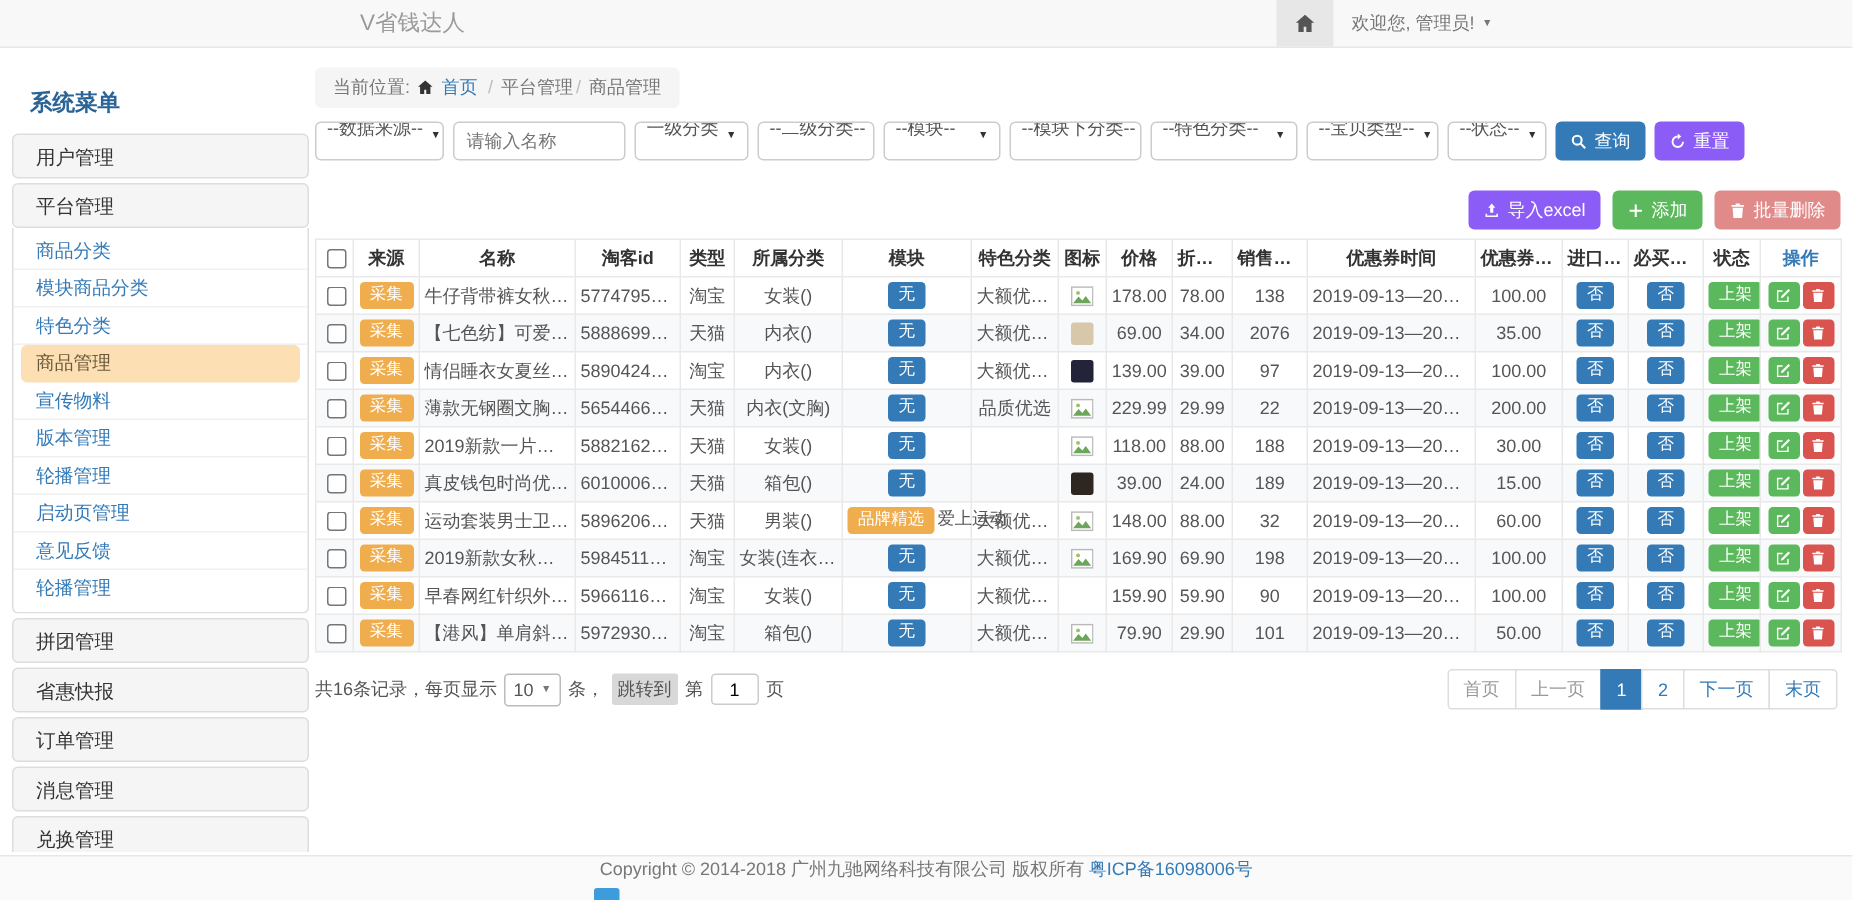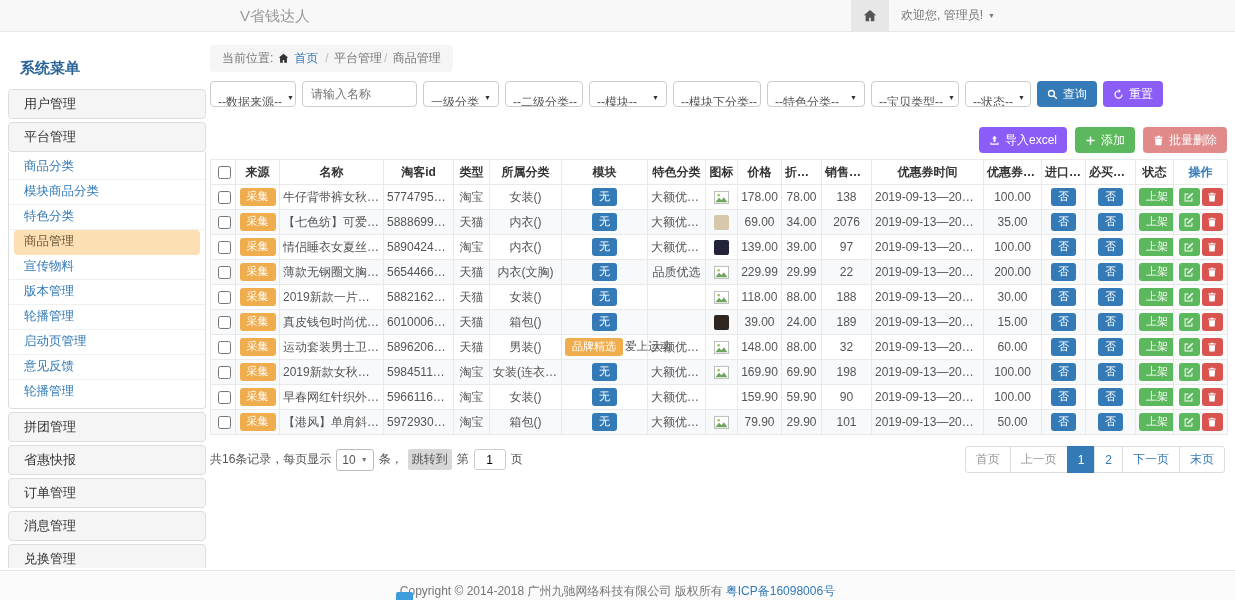--- a/index.html
+++ b/index.html
@@ -11,41 +11,41 @@
   }
   
   .topbar { position:absolute; top:0; left:0; right:0; height:32px;
     background:#f8f8f8; border-bottom:1px solid #e7e7e7; }
   .brand { position:absolute; left:240px; top:0; line-height:31px; font-size:15px; color:#9a9a9a; }
   .topbar-right { position:absolute; right:228px; top:0; height:31px; display:flex; align-items:stretch; }
   .home-btn { width:38px; background:#e7e7e7; display:flex; align-items:center; justify-content:center; cursor:pointer; }
   .welcome { display:flex; align-items:center; gap:5px; padding:0 12px; color:#777; cursor:pointer; }
   .caret { font-size:7px; color:#777; }
   
-  .sidebar { position:absolute; left:8px; top:53px; width:198px; height:515px; overflow:hidden;font-family:Liberation Mono, monospace; }
+  .sidebar { position:absolute; left:8px; top:53px; width:198px; height:515px; overflow:hidden; }
   .side-title { font-size:15px; font-weight:bold; color:#2a6496; padding:6px 0 11px 12px; }
   .side-header { height:30px; line-height:29px; background:#f5f5f5; border:1px solid #ddd;
     border-radius:4px; padding-left:15px; color:#333; margin-bottom:3px; cursor:pointer; font-size:13px; }
   .side-submenu { background:#fff; border:1px solid #ddd; border-top:none;
     border-radius:0 0 4px 4px; margin:-3px 0 3px; padding:3px 0; }
   .side-subitem { height:25px; line-height:25px; padding-left:15px; color:#337ab7;
     border-bottom:1px solid #f0f0f0; cursor:pointer; font-size:12.5px;
     white-space:nowrap; overflow:hidden; }
   .side-subitem:last-child { border-bottom:none; }
   .side-subitem.active { background:#fcdfb2; border-radius:4px; margin:0 5px;
     padding-left:10px; color:#6a5a3a; border-bottom:none; }
   
   .main { position:absolute; left:210px; top:45px; width:1017px; }
   .breadcrumb { display:inline-flex; align-items:center; gap:5px; background:#f5f5f5;
     border-radius:4px; padding:5px 12px; color:#777; margin-bottom:9px; }
   .crumb-home { color:#337ab7; cursor:pointer; }
   .crumb-sep { color:#bbb; padding:0 2px; }
   .filter-row { display:flex; gap:6px; align-items:center; }
   .fselect { height:16px; border:1px solid #ccc; border-radius:4px; background:#fff;
-    display:flex; align-items:flex-start; justify-content:space-between; padding:12px 7px;
+    display:flex; align-items:flex-end; justify-content:space-between; padding:12px 7px;
     color:#555; cursor:pointer; white-space:nowrap; overflow:hidden; flex:none; }
   .fselect .caret { color:#333; margin-left:5px; }
   .finput { height:26px; border:1px solid #ccc; border-radius:4px; padding:0 8px;
     color:#555; font-size:12px; flex:none; font-family:inherit; }
   .fc-0{width:86px}.fc-1{width:115px}.fc-2{width:76px}.fc-3{width:78px}.fc-4{width:78px}
   .fc-5{width:88px}.fc-6{width:98px}.fc-7{width:88px}.fc-8{width:66px}
   .btn { height:26px; border:none; border-radius:4px; color:#fff; display:inline-flex;
     align-items:center; gap:5px; padding:0 10px; font-size:12px; cursor:pointer;
     font-family:inherit; white-space:nowrap; }
   .btn-primary{background:#337ab7}.btn-info{background:#8b5cf6}
@@ -77,21 +77,21 @@
     text-align:center; font-size:12px; font-family:inherit; }
   .pager { display:flex; margin-right:2px; }
   .pg-btn { border:1px solid #ddd; background:#fff; color:#337ab7; padding:4px 10px;
     margin-left:-1px; cursor:pointer; font-size:12px; font-family:inherit; }
   .pg-btn:first-child { border-radius:3px 0 0 3px; margin-left:0; }
   .pg-btn:last-child { border-radius:0 3px 3px 0; }
   .pg-btn.active { background:#337ab7; border-color:#337ab7; color:#fff; }
   .pg-btn.muted { color:#999; }
   
   .footer { position:absolute; bottom:0; left:0; right:0; height:30px; background:#fafafa;
-    border-top:1px solid #e7e7e7; display:flex; align-items:flex-end; justify-content:center;
+    border-top:1px solid #e7e7e7; display:flex; align-items:flex-start; justify-content:center;
     gap:3px; color:#777; }
   .footer a { color:#337ab7; text-decoration:none; cursor:pointer; }
   .blue-dot { position:absolute; left:396px; bottom:0; width:17px; height:8px;
     background:#3e9bdc; border-radius:2px 2px 0 0; }
   svg { display:block; }
 </style>
 </head>
 <body>
 
 <div class="topbar">

